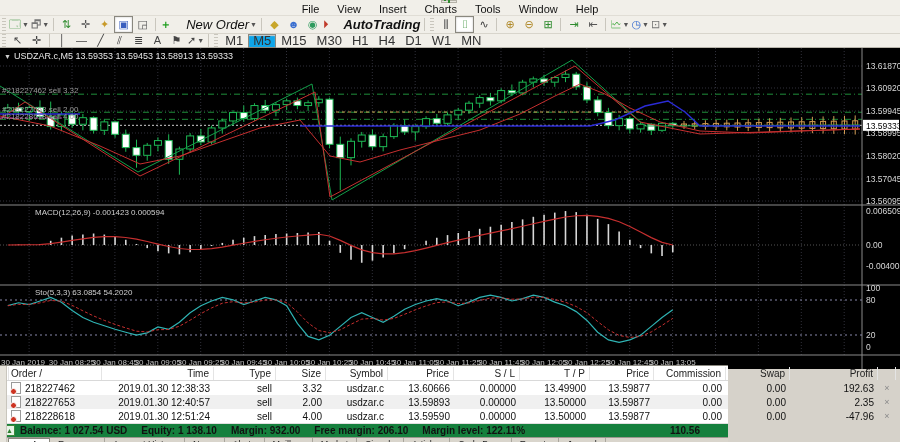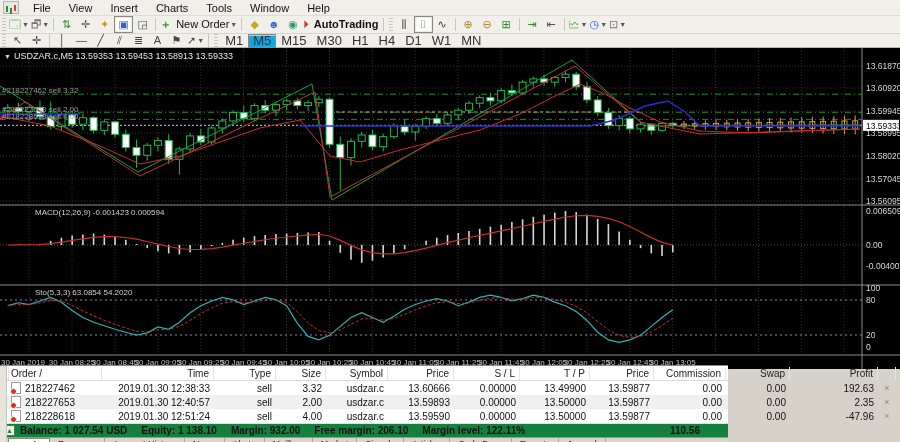--- a/index.html
+++ b/index.html
@@ -1,26 +1,26 @@
 <!DOCTYPE html>
 <html><head>
 <meta charset="utf-8">
 <style>
   html,body{margin:0;padding:0;}
   body{width:900px;height:442px;overflow:hidden;font-family:"Liberation Sans",sans-serif;background:#d6d2ca;position:relative;}
   
-  .menubar{height:15px;background:#f1efe9;display:flex;align-items:center;font-size:11px;color:#111;border-bottom:1px solid #e0ddd5;}
+  .menubar{height:15px;background:#f1efe9;display:flex;align-items:center;font-size:11px;color:#111;border-bottom:1px solid #e0ddd5;flex-direction:column;}
   .appicon{width:14px;height:11px;margin:0 5px 0 3px;background:#e8e6e0;border:1px solid #b5b2a8;position:relative;}
   .appicon:after{content:"";position:absolute;left:2px;bottom:1px;width:2px;height:6px;background:#2e8b2e;box-shadow:4px 2px 0 #2e8b2e,8px -1px 0 #cc4444;}
   .menu-item{padding:1px 9px;cursor:default;}
   .toolbar{height:17px;background:#f1efe9;display:flex;align-items:center;border-bottom:1px solid #d8d5cc;font-size:11px;}
   .toolbar2{height:13px;background:#f1efe9;display:flex;align-items:center;border-bottom:1px solid #b8b5ac;font-size:10px;}
   .tbtn{height:15px;min-width:17px;display:flex;align-items:center;justify-content:center;color:#444;font-size:11px;line-height:15px;border:1px solid transparent;margin:0 0;cursor:default;}
   .tbtn.pressed{border:1px solid #8a887f;background:#fff;box-shadow:inset 0 0 2px #bbb;}
-  .tbtn .cap{font-size:11px;color:#111;margin-left:5px;}
+  .tbtn .cap{font-size:13px;color:#111;margin-left:15px;font-style:italic;}
   .tsep{width:1px;height:13px;background:#c9c6bd;margin:0 3px;}
   .thandle{width:4px;height:13px;margin:0 2px;background:repeating-linear-gradient(0deg,#c9c6bd 0 1px,transparent 1px 3px);}
   .drop{font-size:7px;color:#555;margin-left:1px;}
   .pbtn{height:12px;padding:0 4px;font-size:13px;color:#333;border:1px solid transparent;display:flex;align-items:center;}
   .pbtn.pressed{border:1px solid #8a887f;background:#0ea5e9;box-shadow:inset 0 1px 1px #ccc;}
   
   #chartwrap{position:relative;width:900px;height:321px;background:#000;}
   #chartsvg{position:absolute;left:0;top:0;}
   .ctitle{position:absolute;left:4px;top:3px;color:#e8e8e8;font-size:9px;white-space:nowrap;}
   .ctitle .tri{color:#cfcfcf;font-size:7px;margin-right:3px;}

